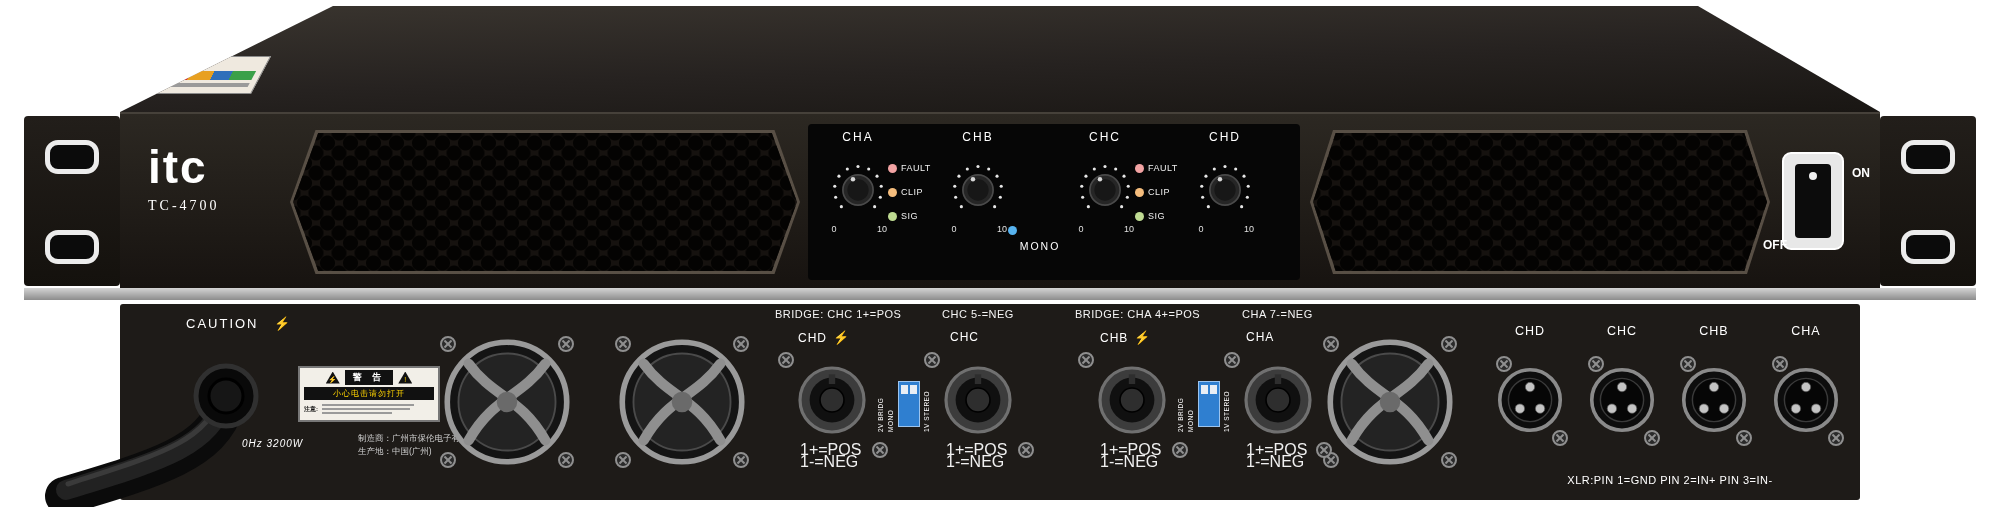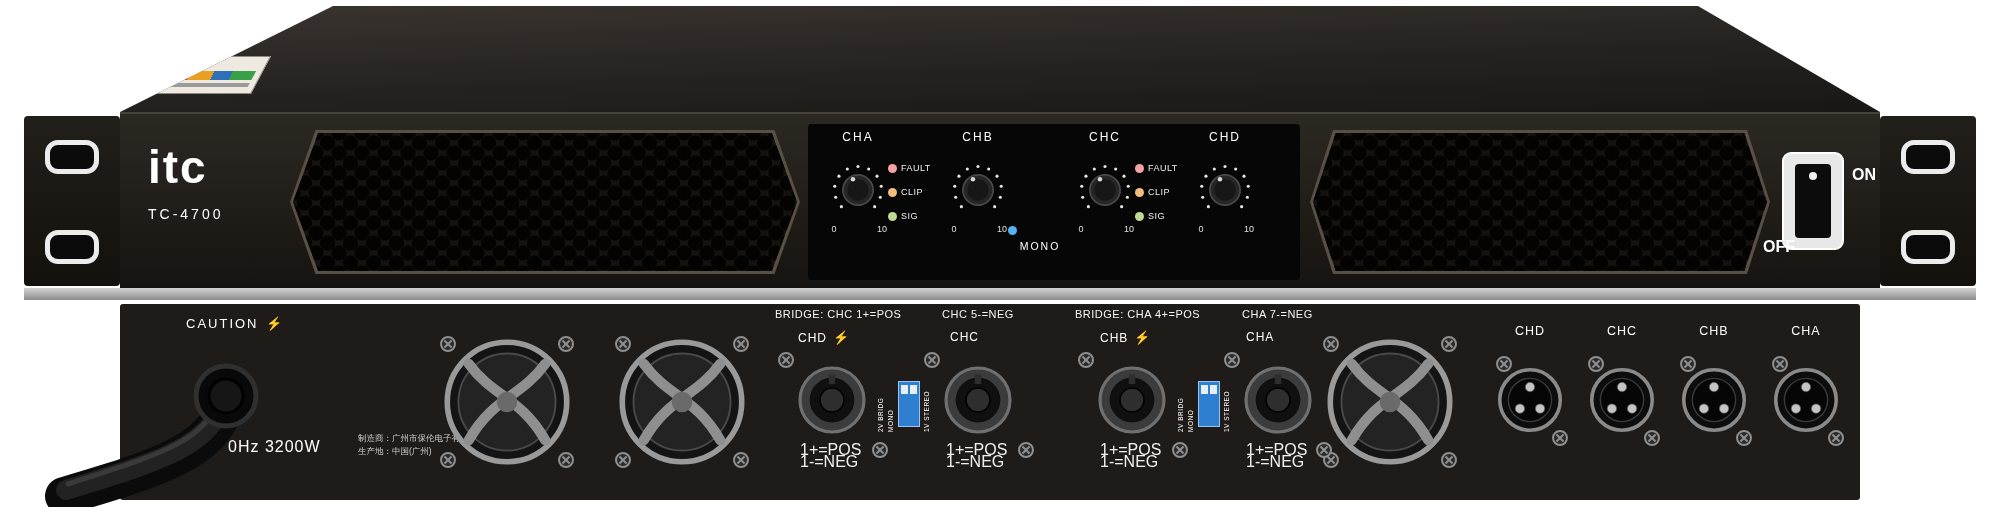--- a/index.html
+++ b/index.html
@@ -16,21 +16,21 @@
   .sticker-bar2{height:4px;margin-top:3px;background:#9a9a9a;}
 
   .ear{position:absolute;top:116px;width:96px;height:170px;background:linear-gradient(#221e1a,#14110d);border-radius:4px;}
   .ear-l{left:24px}.ear-r{left:1880px}
   .ear-hole{position:absolute;left:21px;width:44px;height:24px;border:5px solid #ececec;border-radius:13px;background:#0b0b0b;}
 
   .face{position:absolute;left:120px;top:112px;width:1760px;height:176px;
     background:linear-gradient(#2c2822,#171310);border-top:2px solid #46413a;box-sizing:border-box;}
   .logo{position:absolute;left:28px;top:30px;}
   .brand{font-size:46px;font-weight:bold;letter-spacing:2px;line-height:1;display:block;}
-  .model{font-size:14px;letter-spacing:3px;margin-top:16px;display:block;}
+  .model{font-size:14px;letter-spacing:3px;margin-top:8px;display:block;font-family:Liberation Serif, serif;}
 
   .grille{position:absolute;top:16px;height:144px;background:#584f45;
     clip-path:polygon(5% 0,95% 0,100% 50%,95% 100%,5% 100%,0 50%);}
   .grille-in{position:absolute;inset:3px;background-color:#16120f;
     background-image:radial-gradient(circle at center,#040302 7px,transparent 8px),
                      radial-gradient(circle at center,#040302 7px,transparent 8px);
     background-size:23px 20px;background-position:0 0,11.5px 10px;
     clip-path:polygon(5% 0,95% 0,100% 50%,95% 100%,5% 100%,0 50%);}
   .gl{left:170px;width:510px}.gr{left:1190px;width:460px}
 
@@ -40,39 +40,39 @@
   .scale{position:absolute;top:100px;font-size:9px;color:#e0e0e0;width:20px;text-align:center;}
   .led-dot{position:absolute;width:9px;height:9px;border-radius:50%;}
   .led-label{position:absolute;font-size:9px;letter-spacing:.5px;color:#f0f0f0;}
   .c-fault{background:#f2a3a3}.c-clip{background:#f5bd7d}.c-sig{background:#bfdb92}.c-power{background:#57b3ef}
   .power-label{position:absolute;font-size:10.5px;letter-spacing:2px;text-align:center;}
 
   .switch{position:absolute;left:1662px;top:38px;width:62px;height:98px;background:#e8e8e8;
     border-radius:9px;border:2px solid #fff;box-sizing:border-box;}
   .rocker{position:absolute;left:11px;top:10px;width:36px;height:74px;background:#0c0c0c;border-radius:4px;}
   .rocker-dot{position:absolute;left:14px;top:8px;width:8px;height:8px;background:#f0f0f0;border-radius:50%;}
-  .sw-label{position:absolute;font-size:16px;font-weight:bold;color:#fff;}
+  .sw-label{position:absolute;font-size:12px;font-weight:bold;color:#fff;}
 
   .strip{position:absolute;left:24px;top:288px;width:1952px;height:12px;background:linear-gradient(#d4d4d4,#8c8c8c);}
 
   
   .rear{position:absolute;left:120px;top:304px;width:1740px;height:196px;background:#1e1b18;border-radius:3px;}
-  .caution{position:absolute;left:66px;top:12px;font-size:13px;letter-spacing:2px;display:flex;gap:8px;align-items:center;}
+  .caution{position:absolute;left:66px;top:12px;font-size:13px;letter-spacing:2px;display:flex;gap:16px;align-items:center;}
   .bolt{font-size:13px;color:#f5f5f5;}
   .warn{position:absolute;left:178px;top:62px;width:142px;height:56px;background:#f2efe8;border:2px solid #777;
     box-sizing:border-box;padding:2px 4px;color:#111;}
   .warn-row1{display:flex;align-items:center;justify-content:center;gap:5px;}
   .tri{width:14px;height:12px;background:#111;clip-path:polygon(50% 0,100% 100%,0 100%);
     color:#ffd400;font-size:7px;display:flex;align-items:flex-end;justify-content:center;line-height:1.1;}
   .warn-title{background:#111;color:#fff;font-size:9px;font-weight:bold;padding:1px 8px;letter-spacing:4px;}
   .warn-line{margin-top:2px;background:#111;color:#ffd400;font-size:8px;text-align:center;letter-spacing:1px;padding:1px 0;}
   .warn-note{display:flex;gap:4px;margin-top:2px;align-items:center;}
   .warn-note-label{font-size:6px;font-weight:bold;}
   .finelines span{display:block;height:2px;background:#9a9a9a;margin:2px 0;}
-  .spec{position:absolute;left:108px;top:134px;font-size:16px;letter-spacing:1px;}
+  .spec{position:absolute;left:122px;top:134px;font-size:10px;letter-spacing:1px;font-style:italic;}
   .maker{position:absolute;left:238px;top:128px;font-size:8.5px;color:#cfcfcf;line-height:13px;}
 
   .fan{position:absolute;width:140px;height:140px;}
   .screw{position:absolute;width:12px;height:12px;border:2px solid #8f8f8f;border-radius:50%;background:#2a2a2a;}
   .screw::before,.screw::after{content:"";position:absolute;left:50%;top:50%;width:10px;height:2px;background:#8f8f8f;
     transform:translate(-50%,-50%) rotate(45deg);}
   .screw::after{transform:translate(-50%,-50%) rotate(-45deg);}
 
   .bridge{position:absolute;top:4px;font-size:11px;letter-spacing:.5px;color:#f5f5f5;}
   .spk-label{position:absolute;top:26px;font-size:12px;letter-spacing:1px;display:flex;gap:6px;align-items:center;}
@@ -243,20 +243,36 @@
 
   <div class="strip"></div>
 
   <div class="rear">
 
     <div class="caution">
       <span>CAUTION</span>
       <span class="bolt">⚡</span>
     </div>
 
+    <div class="warn">
+      <div class="warn-row1">
+        <span class="tri">⚡</span>
+        <span class="warn-title">警 告</span>
+        <span class="tri">!</span>
+      </div>
+      <div class="warn-line">小心电击请勿打开</div>
+      <div class="warn-note">
+        <span class="warn-note-label">注意:</span>
+        <span class="finelines">
+          <span style="width:92px"></span>
+            <span style="width:88px"></span>
+            <span style="width:70px"></span>
+        </span>
+      </div>
+    </div>
 
     <span class="spec">0Hz 3200W</span>
     <div class="maker">
       <div>制造商：广州市保伦电子有限公司</div>
       <div>生产地：中国(广州)</div>
     </div>
 
     <svg class="fan" style="left:317px;top:28px" viewBox="0 0 150 150">
       <circle cx="75" cy="75" r="64" fill="#141414" stroke="#9a9a9a" stroke-width="6"></circle>
         <circle cx="75" cy="75" r="52" fill="#232323" stroke="#4a4a4a" stroke-width="2"></circle>
@@ -416,20 +432,21 @@
 
     <div class="screw" style="left:1376px;top:52px"></div>
     <div class="screw" style="left:1432px;top:126px"></div>
     <div class="screw" style="left:1468px;top:52px"></div>
     <div class="screw" style="left:1524px;top:126px"></div>
     <div class="screw" style="left:1560px;top:52px"></div>
     <div class="screw" style="left:1616px;top:126px"></div>
     <div class="screw" style="left:1652px;top:52px"></div>
     <div class="screw" style="left:1708px;top:126px"></div>
 
+    <span class="xlr-note">XLR:PIN 1=GND PIN 2=IN+ PIN 3=IN-</span>
   </div>
 
   <svg class="cable-svg" viewBox="0 0 400 207">
     <path d="M226,104 C212,152 158,168 64,196" stroke="#0b0b0b" stroke-width="38" fill="none" stroke-linecap="round"></path>
     <path d="M224,100 C210,148 156,162 66,190" stroke="#222222" stroke-width="20" fill="none" stroke-linecap="round"></path>
     <path d="M220,96 C208,142 154,156 68,184" stroke="#3a3a3a" stroke-width="5" fill="none" stroke-linecap="round"></path>
     <circle cx="226" cy="96" r="30" fill="#090909" stroke="#303030" stroke-width="5"></circle>
     <circle cx="226" cy="96" r="17" fill="#161616" stroke="#000" stroke-width="3"></circle>
   </svg>
 

